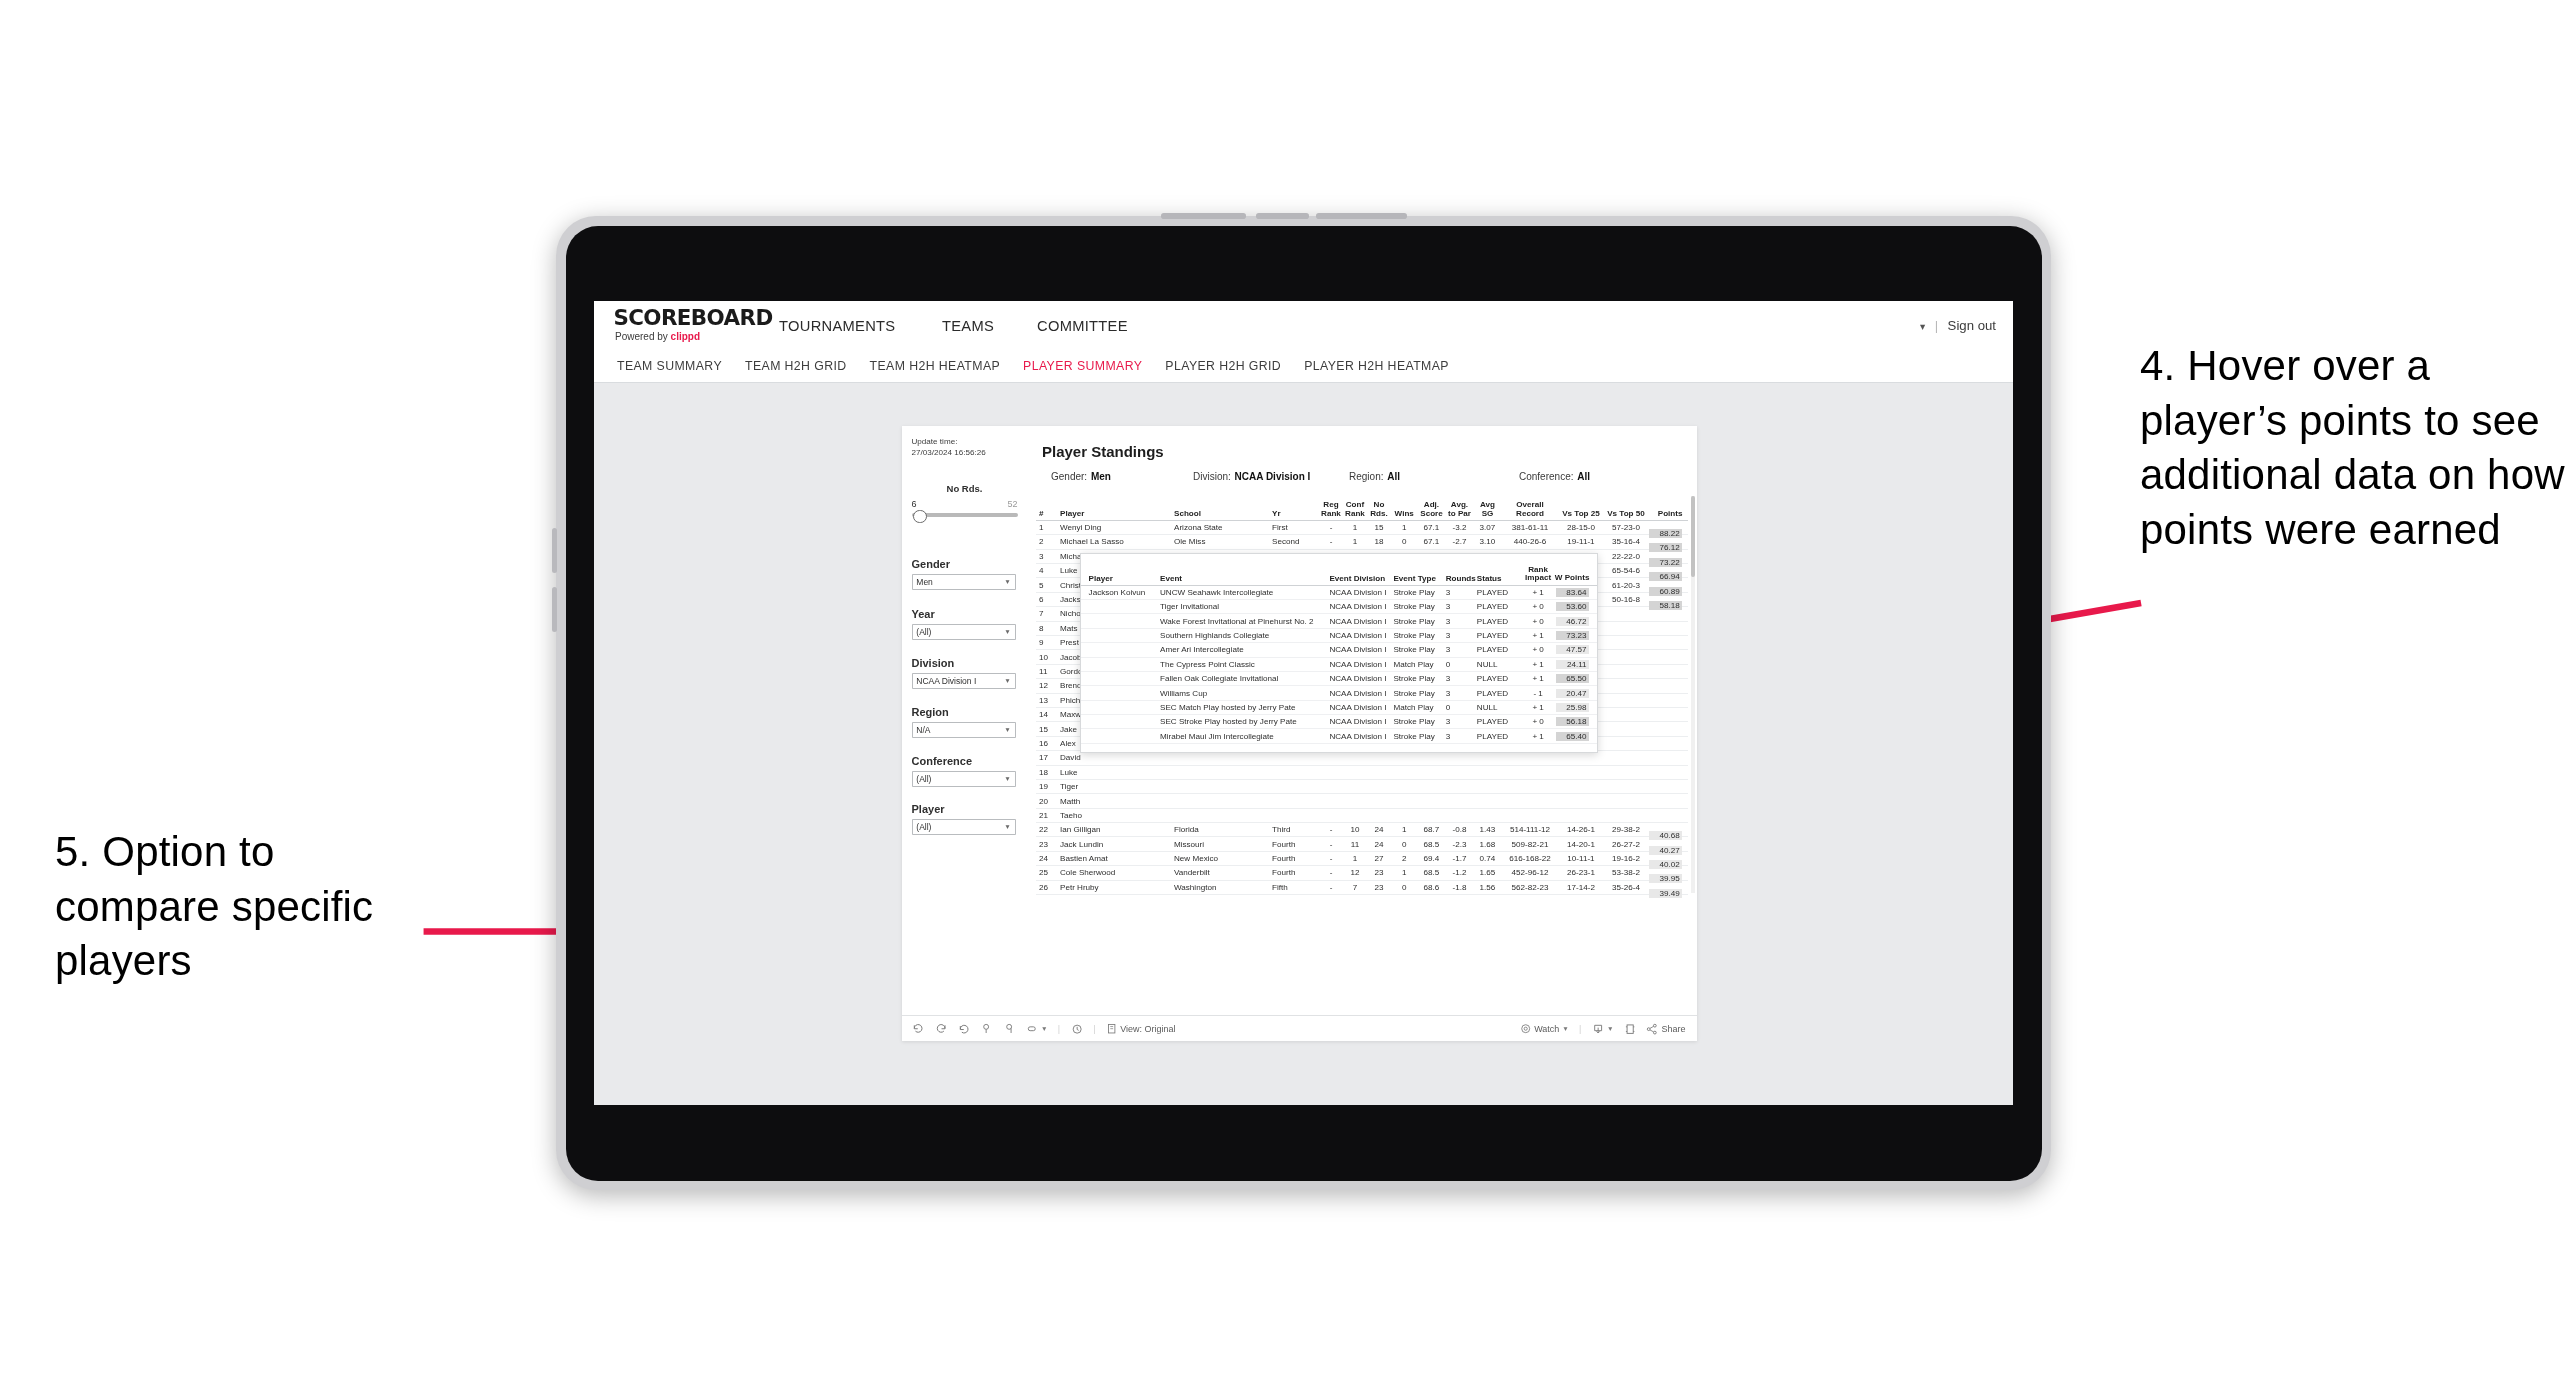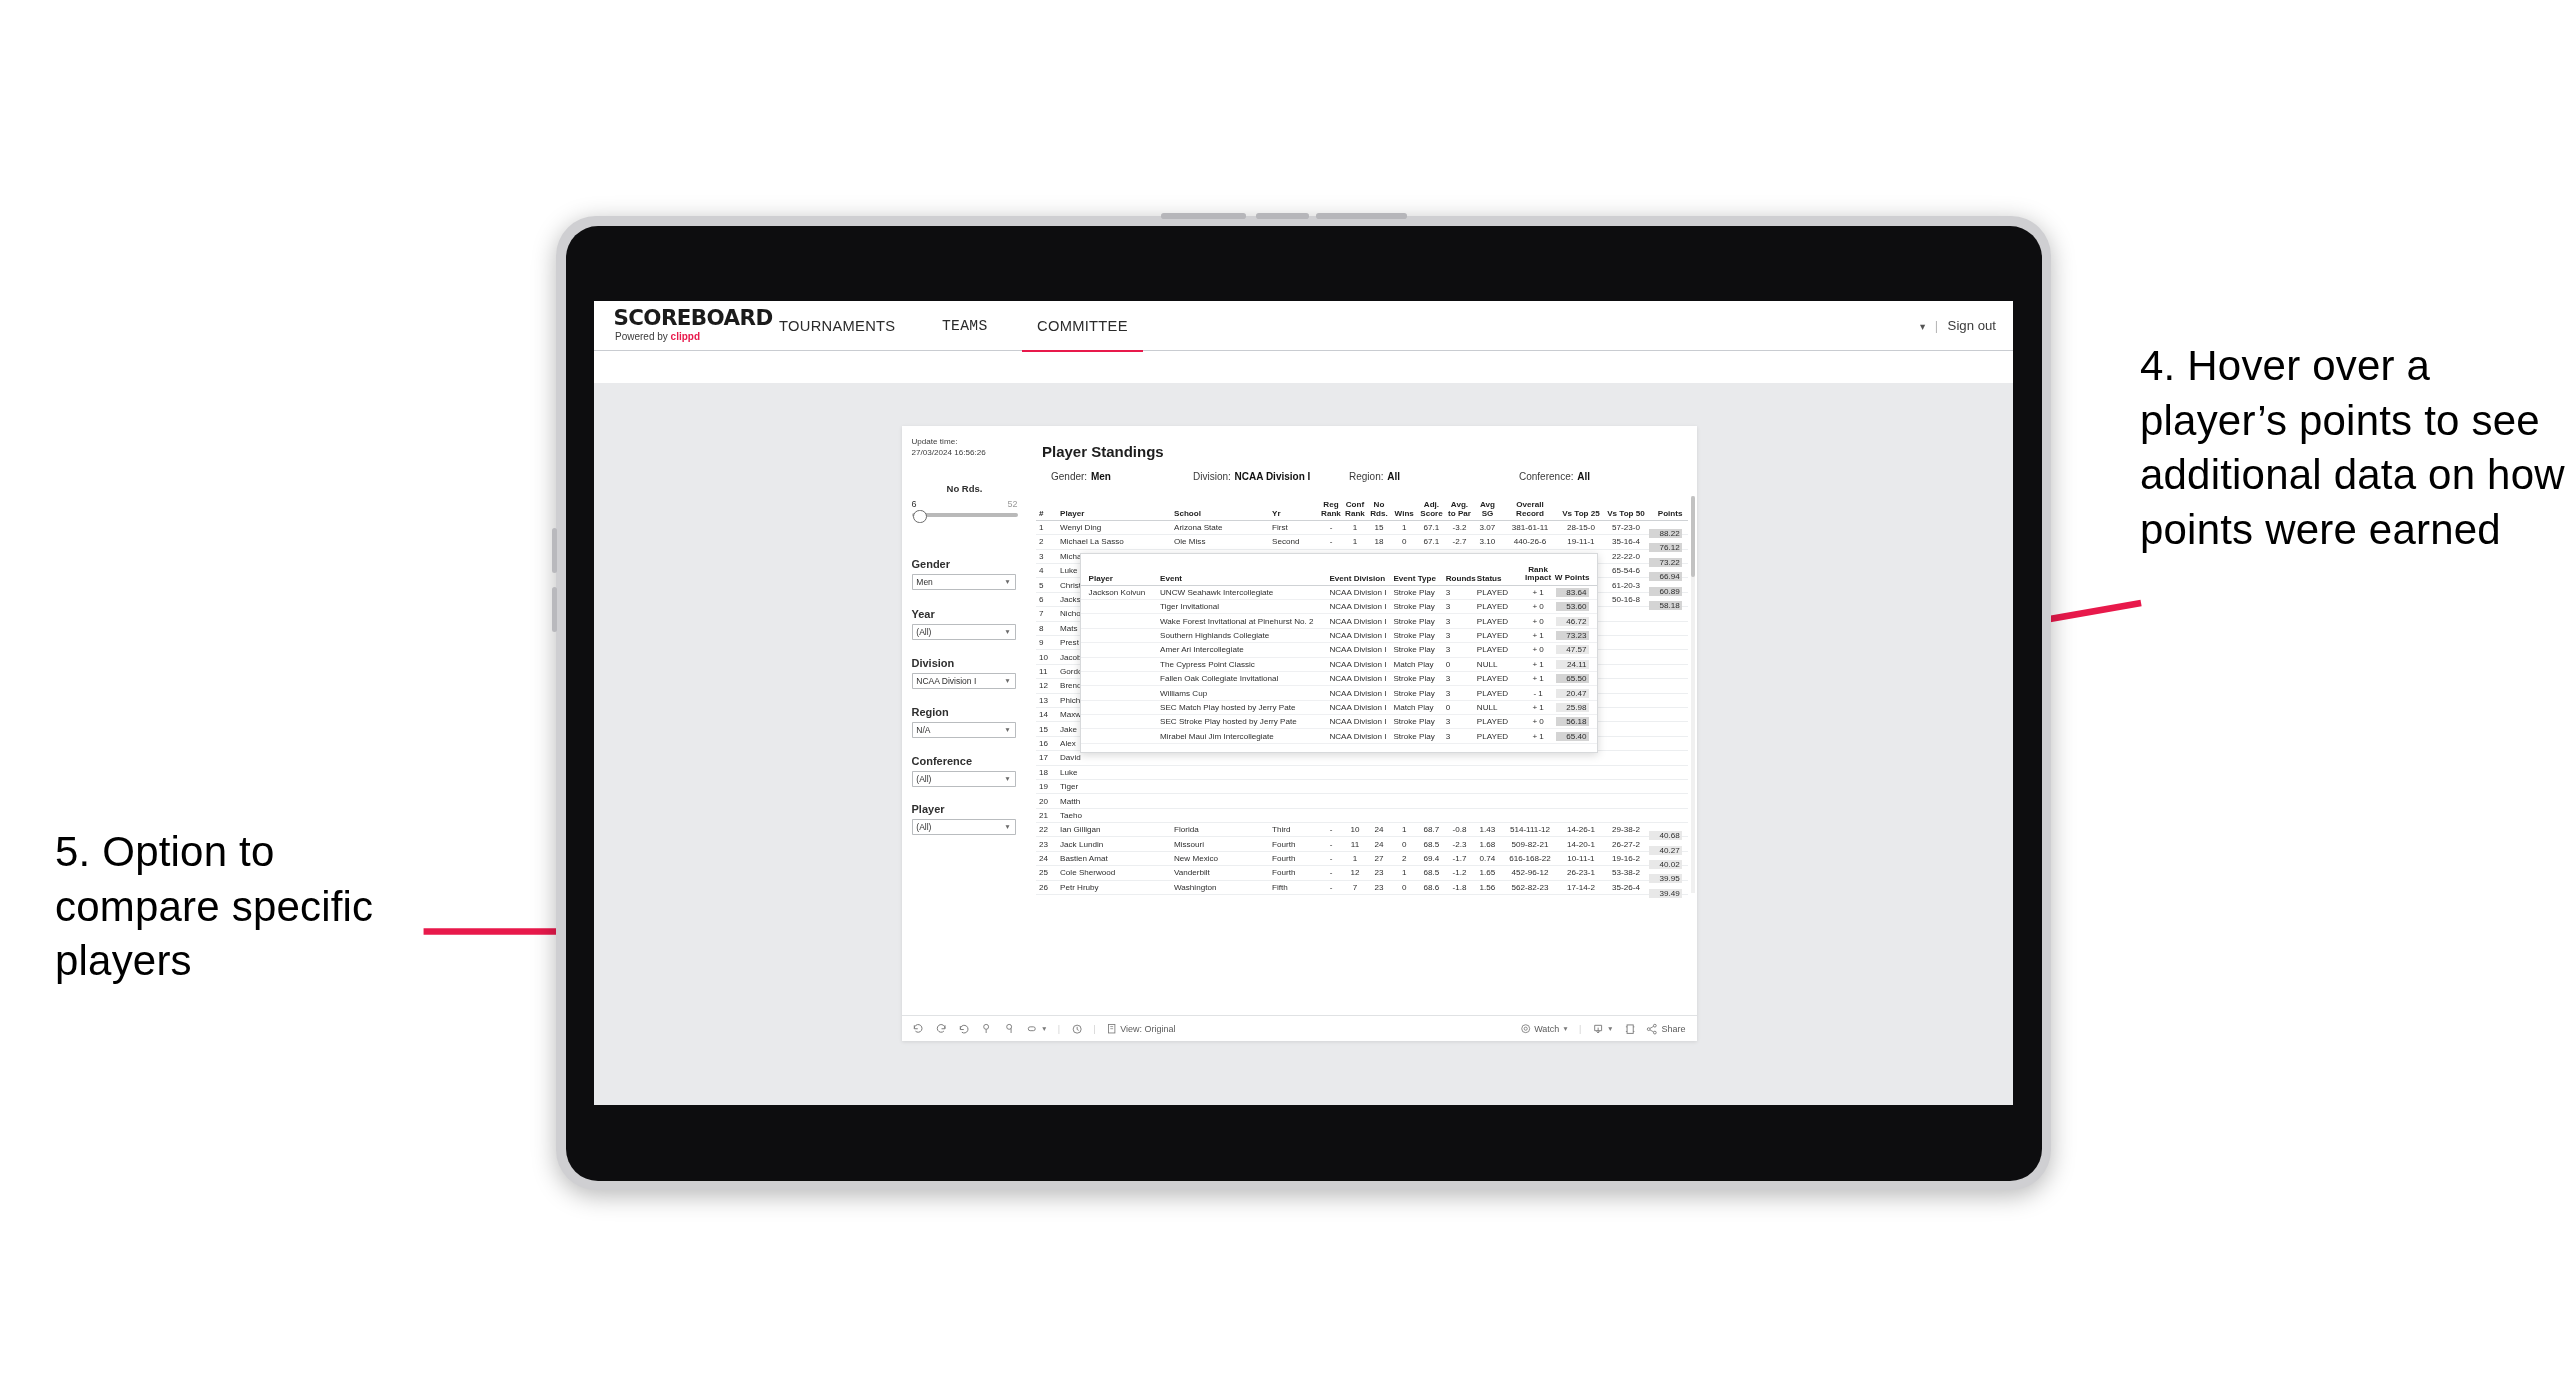--- a/index.html
+++ b/index.html
@@ -30,21 +30,21 @@
   #app-header{position:absolute;left:0;top:0;width:100%;height:49px;background:#fff;
      border-bottom:1.9px solid #c9ccd1;}
   #logo-wrap{position:absolute;left:21px;top:6.6px;}
   #logo-title{font-family:"DejaVu Sans", sans-serif;font-weight:700;font-size:21px;letter-spacing:-0.6px;
      color:#1b1b1b;line-height:21px;transform:scaleX(1.02);}
   #logo-sub{font-size:10px;color:#3a3a3a;margin-top:2.8px;}
   #logo-sub b{color:#e8194b;font-weight:700;}
   .topnav{position:absolute;top:0;height:49px;display:flex;align-items:center;
      font-size:14.7px;color:#2b2b2b;letter-spacing:0.3px;padding:0 15px;cursor:pointer;}
   #nav-tournaments{left:170px;}
-  #nav-teams{left:333px;font-family:Liberation Mono, monospace;}
+  #nav-teams{left:333px;}
   #nav-committee{left:428px;border-bottom:2.8px solid #e8194b;}
   #signout{position:absolute;right:17px;top:0;height:49px;display:flex;align-items:center;
      font-size:13.2px;color:#3b3b3b;gap:9.5px;}
   #signout .bar{color:#b9b9b9;}
   #signout .caret{font-size:10.4px;color:#555;}
   
   #subnav{position:absolute;left:0;top:49px;width:100%;height:32px;background:#fff;
      border-bottom:0.9px solid #d9dcdf;display:flex;align-items:center;}
   #subnav .sub{font-size:12.3px;letter-spacing:0.4px;color:#3d3d3d;margin-left:23px;cursor:pointer;}
   #subnav .sub.active{color:#e8194b;}
@@ -164,20 +164,28 @@
     <div class="topnav" id="nav-tournaments">TOURNAMENTS</div>
     <div class="topnav" id="nav-teams">TEAMS</div>
     <div class="topnav" id="nav-committee">COMMITTEE</div>
     <div id="signout">
       <span class="caret">▾</span>
       <span class="bar">|</span>
       <span>Sign out</span>
     </div>
   </div>
 
+  <div id="subnav">
+    <div class="sub">TEAM SUMMARY</div>
+    <div class="sub">TEAM H2H GRID</div>
+    <div class="sub">TEAM H2H HEATMAP</div>
+    <div class="sub active">PLAYER SUMMARY</div>
+    <div class="sub">PLAYER H2H GRID</div>
+    <div class="sub">PLAYER H2H HEATMAP</div>
+  </div>
 
   <div id="canvas">
     <div id="sheet">
 
       <div id="filters">
         <div id="update-box">
           <div>Update time:</div>
           <div>27/03/2024 16:56:26</div>
         </div>
 

